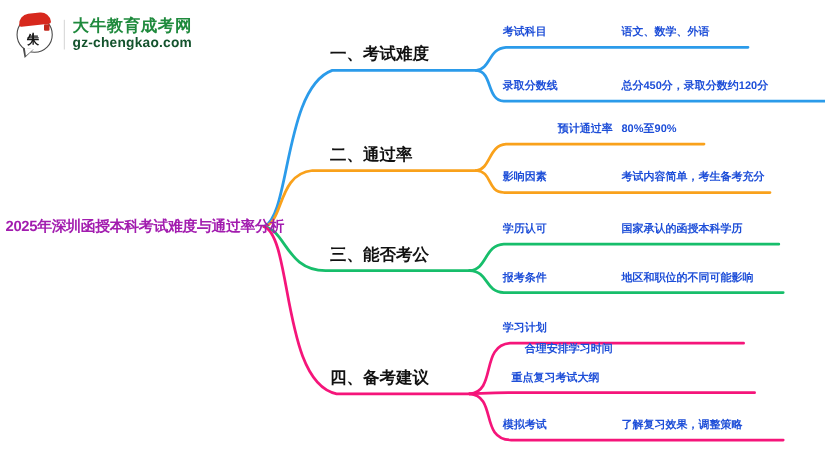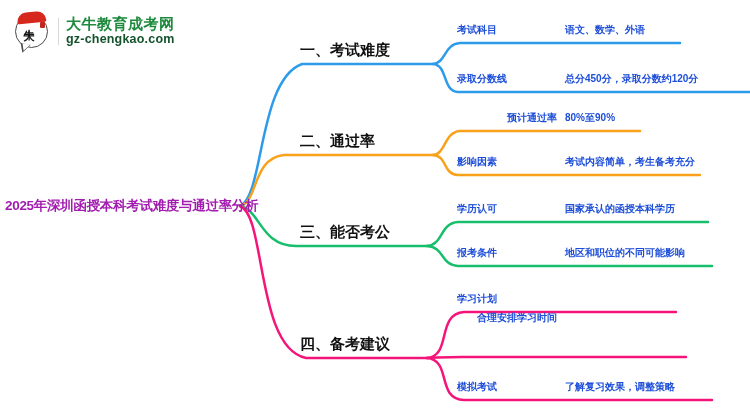--- a/index.html
+++ b/index.html
@@ -135,19 +135,20 @@
   <div class="node leaf-row" style="top:243px;">
     <span class="leaf-key">报考条件</span>
     <span class="leaf-value">地区和职位的不同可能影响</span>
   </div>
 
   <div class="node leaf-row" style="top:289px;flex-direction:column;">
     <span class="leaf-key">学习计划</span>
     <span class="leaf-value">合理安排学习时间</span>
   </div>
   <div class="node leaf-row" style="top:334px;">
+    <span class="leaf-value">重点复习考试大纲</span>
   </div>
   <div class="node leaf-row" style="top:377px;align-items:flex-end;">
     <span class="leaf-key">模拟考试</span>
     <span class="leaf-value">了解复习效果，调整策略</span>
   </div>
 
 </div>
 
 </body></html>

